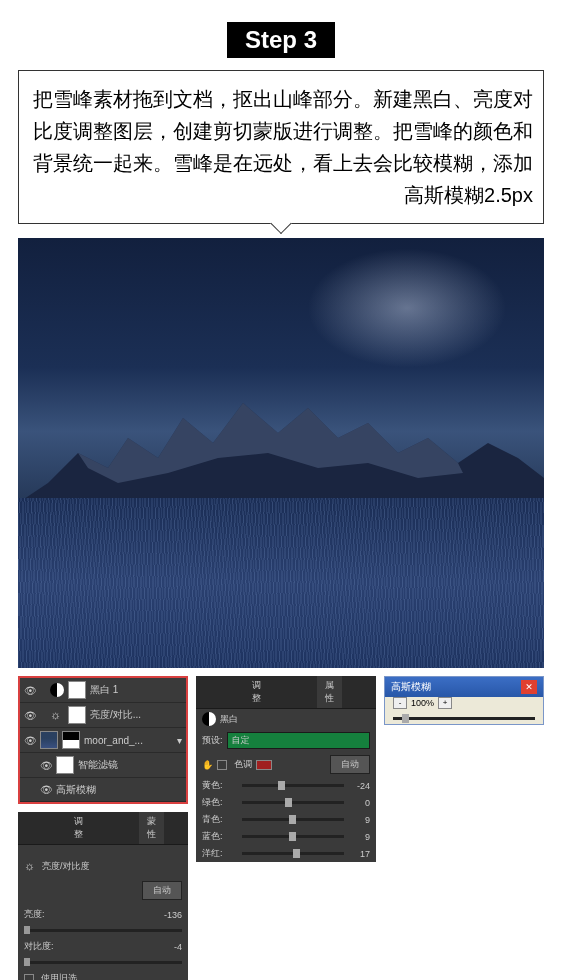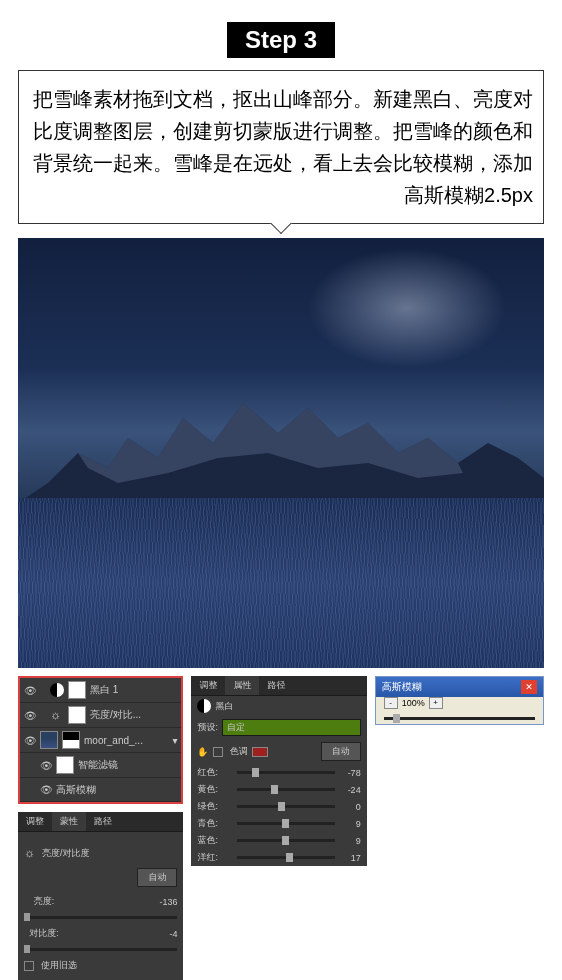--- a/index.html
+++ b/index.html
@@ -22,33 +22,33 @@
 .layer-row { display: flex; align-items: center; padding: 3px 4px; border-bottom: 1px solid #2a2a2a; min-height: 24px; gap: 4px; }
 .eye { width: 12px; text-align: center; color: #ccc; font-size: 10px; }
 .thumb { width: 18px; height: 18px; background: #fff; border: 1px solid #888; flex-shrink: 0; }
 .thumb.mountain-thumb { background: linear-gradient(#2a4060 40%, #3a5080); }
 .thumb.mask-thumb { background: linear-gradient(#000 50%, #fff 50%); position: relative; }
 .adj-icon { width: 14px; height: 14px; position: relative; flex-shrink: 0; }
 .adj-icon.bw::before { content: ''; position: absolute; inset: 0; background: linear-gradient(90deg, #000 50%, #fff 50%); border-radius: 50%; }
 .adj-icon.sun::before { content: '☼'; color: #ccc; font-size: 12px; position: absolute; }
 .sm-panel { background: #3a3a3a; color: #ccc; font-size: 9px; margin-top: 8px; }
 .sm-tabs { display: flex; background: #2a2a2a; border-bottom: 1px solid #1a1a1a; }
-.sm-tab { padding: 3px 8px; font-size: 9px; }
+.sm-tab { padding: 3px 8px; font-size: 9px; margin-left: 48px; }
 .sm-tab.active { background: #3a3a3a; }
 .sm-body { padding: 6px; }
 .sm-row { display: flex; align-items: center; margin: 8px 0; gap: 4px; }
-.sm-label { width: 40px; font-size: 9px; text-align: center; }
+.sm-label { width: 40px; font-size: 9px; }
 .sm-val { font-size: 9px; }
 .sm-slider { flex: 1; height: 3px; background: #222; position: relative; }
 .sm-slider::before { content: ''; position: absolute; width: 6px; height: 8px; background: #999; top: -3px; }
 .btn-auto { background: #555; border: 1px solid #222; color: #ccc; padding: 2px 10px; font-size: 9px; float: right; }
 .chk { width: 10px; height: 10px; border: 1px solid #888; background: #3a3a3a; display: inline-block; vertical-align: middle; margin-right: 3px; }
 .prop-panel { background: #3a3a3a; color: #ccc; font-size: 9px; }
 .prop-row { display: flex; align-items: center; padding: 3px 6px; gap: 4px; }
-.prop-select { flex: 1; background: #4d7c0f; border: 1px solid #1a1a1a; color: #ccc; font-size: 9px; padding: 1px 4px; }
+.prop-select { flex: 1; background: #15803d; border: 1px solid #1a1a1a; color: #ccc; font-size: 9px; padding: 1px 4px; }
 .color-sw { width: 16px; height: 10px; background: #a02020; border: 1px solid #888; }
 .slider-row { display: flex; align-items: center; padding: 2px 6px; gap: 4px; }
 .slider-label { width: 36px; font-size: 9px; }
 .slider-track { flex: 1; height: 3px; background: #222; position: relative; }
 .slider-knob { position: absolute; width: 7px; height: 9px; background: #aaa; top: -3px; }
 .slider-val { width: 22px; text-align: right; font-size: 9px; }
 .dialog { border: 1px solid #7a96c8; background: #ece9d8; font-size: 10px; }
 .dlg-title { background: linear-gradient(#3b6ec5, #2857a8); color: #fff; padding: 3px 6px; display: flex; justify-content: space-between; align-items: center; }
 .dlg-close { background: #e04030; color: #fff; width: 16px; height: 14px; text-align: center; font-size: 9px; line-height: 14px; }
 .dlg-body { padding: 6px; display: flex; gap: 6px; }
@@ -172,27 +172,20 @@
         </div>
       <div class="prop-row">
         <span>✋</span>
         <span class="chk"></span>
         <span>色调</span>
         <span class="color-sw"></span>
         <span style="flex:1"></span>
         <button class="btn-auto">自动</button>
       </div>
       <div class="slider-row">
-          <span class="slider-label">红色:</span>
-          <div class="slider-track">
-            <div class="slider-knob" style="left:15%"></div>
-          </div>
-          <span class="slider-val">-78</span>
-        </div>
-      <div class="slider-row">
           <span class="slider-label">黄色:</span>
           <div class="slider-track">
             <div class="slider-knob" style="left:35%"></div>
           </div>
           <span class="slider-val">-24</span>
         </div>
       <div class="slider-row">
           <span class="slider-label">绿色:</span>
           <div class="slider-track">
             <div class="slider-knob" style="left:42%"></div>

